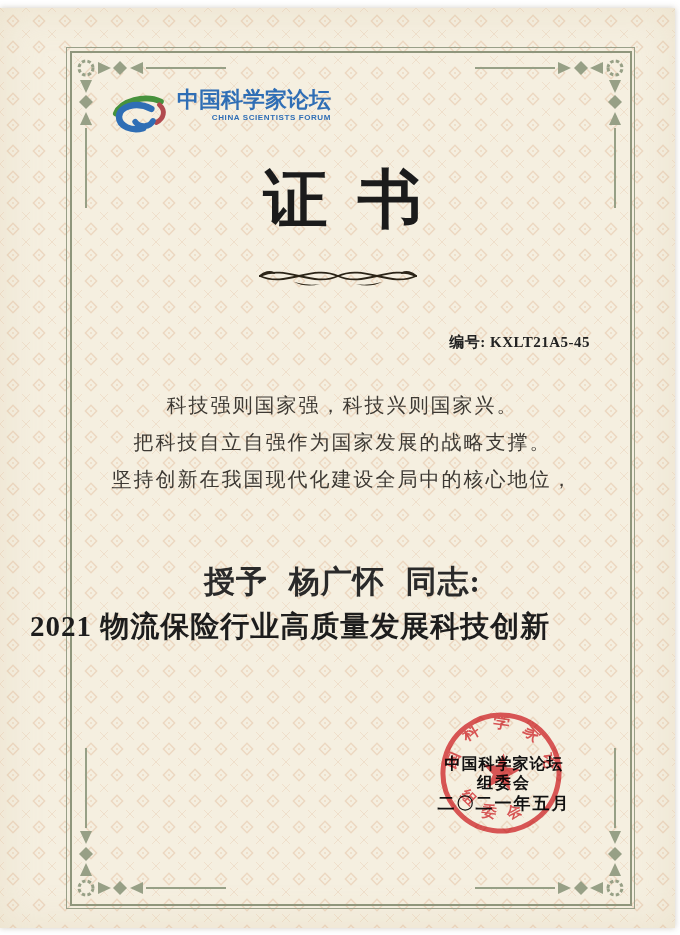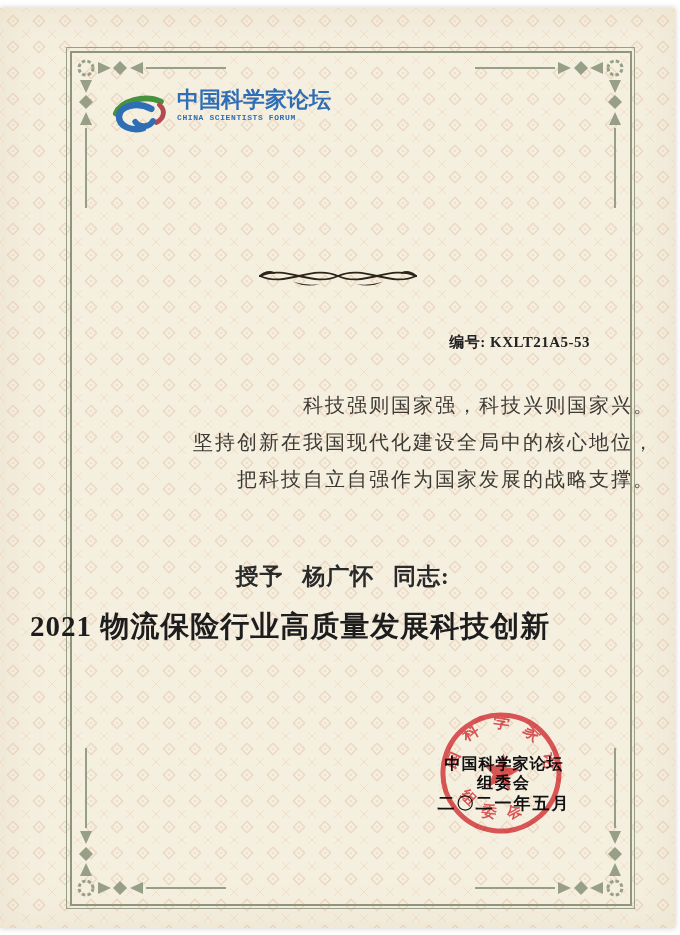--- a/index.html
+++ b/index.html
@@ -30,22 +30,22 @@
   .corner.br{right:50px;bottom:30px;transform:scale(-1,-1);}
 
   .logo{position:absolute;left:107px;top:80px;display:flex;align-items:flex-start;}
   .logo-mark{width:66px;height:42px;margin-top:3px;}
   .logo-text{margin-left:4px;}
   .logo-cn{
     font-family:"Liberation Sans","DejaVu Sans",sans-serif;
     font-size:22px;font-weight:bold;color:#2f6eb5;letter-spacing:0px;line-height:24px;
   }
   .logo-en{
-    font-family:Liberation Mono, monospace;
-    font-size:8px;font-weight:bold;color:#2f6eb5;letter-spacing:.6px;text-align:left;margin-top:1px;
+    font-family:Liberation Sans, sans-serif;
+    font-size:8px;font-weight:bold;color:#2f6eb5;letter-spacing:.6px;text-align:right;margin-top:1px;
   }
 
   .cert-title{
     position:absolute;left:30px;right:20px;top:148px;text-align:center;
     font-size:64px;font-weight:900;color:#1b1b1b;
     letter-spacing:30px;padding-left:30px;
     font-family:"DejaVu Sans","Liberation Sans",sans-serif;
   }
   .cert-subtitle{
     position:absolute;left:30px;right:20px;top:225px;text-align:center;
@@ -53,27 +53,27 @@
     font-size:23px;font-weight:600;color:#171717;letter-spacing:1px;
   }
   .flourish{position:absolute;left:50%;top:254px;transform:translateX(-50%);}
 
   .serial{
     position:absolute;right:85px;top:325px;
     font-size:15px;font-weight:bold;color:#222;letter-spacing:.5px;
   }
 
   .body-lines{
-    position:absolute;left:30px;right:20px;top:379px;text-align:right;
+    position:absolute;left:30px;right:20px;top:379px;text-align:center;
     font-size:20px;color:#3d3933;line-height:37px;letter-spacing:2px;
   }
 
   .grant-line{
     position:absolute;left:30px;right:20px;top:553px;text-align:center;
-    font-size:23px;font-weight:600;color:#2a2a2a;letter-spacing:1px;
+    font-size:31px;font-weight:600;color:#2a2a2a;letter-spacing:1px;
   }
   .grant-line .recipient{margin:0 12px;}
 
   .award-title{
     position:absolute;left:30px;right:20px;top:598px;text-align:left;
     font-size:29px;font-weight:800;color:#1d1d1d;line-height:40px;letter-spacing:1px;
   }
 
   .issuer{
     position:absolute;left:398px;top:746px;width:212px;text-align:center;
@@ -143,41 +143,42 @@
         <path d="M64,17 C72,24 70,34 60,39" fill="none" stroke="#b24a4f" stroke-width="6" stroke-linecap="round"></path>
         <path d="M54,22 C34,12 14,20 14,32 C14,44 30,50 44,46" fill="none" stroke="#2f6eb5" stroke-width="8" stroke-linecap="round"></path>
         <path d="M34,38 C40,46 52,45 56,37" fill="none" stroke="#2f6eb5" stroke-width="7" stroke-linecap="round"></path>
       </svg>
       <div class="logo-text">
         <div class="logo-cn">中国科学家论坛</div>
         <div class="logo-en">CHINA SCIENTISTS FORUM</div>
       </div>
     </div>
 
+    <div class="cert-title">证书</div>
 
     <svg class="flourish" width="164" height="30" viewBox="0 0 164 30">
       <g fill="none" stroke="#2b2417" stroke-width="1.8" stroke-linecap="round">
         <path d="M4,14 C30,2 56,26 82,14 C108,2 134,26 160,14"></path>
         <path d="M4,14 C30,26 56,2 82,14 C108,26 134,2 160,14"></path>
         <path d="M4,14 C8,10 14,9 18,11"></path>
         <path d="M160,14 C156,10 150,9 146,11"></path>
       </g>
       <path d="M38,20 q12,6 26,2 q-12,2 -26,-2 Z" fill="#2b2417"></path>
       <path d="M126,20 q-12,6 -26,2 q12,2 26,-2 Z" fill="#2b2417"></path>
     </svg>
 
     <div class="serial">
       <span>编号:</span>
-      <span>KXLT21A5-53</span>
+      <span>KXLT21A5-45</span>
     </div>
 
     <div class="body-lines">
       <div>科技强则国家强，科技兴则国家兴。</div>
+      <div>把科技自立自强作为国家发展的战略支撑。</div>
       <div>坚持创新在我国现代化建设全局中的核心地位，</div>
-      <div>把科技自立自强作为国家发展的战略支撑。</div>
     </div>
 
     <div class="grant-line">
       <span>授予</span>
       <span class="recipient">杨广怀</span>
       <span>同志:</span>
     </div>
 
     <div class="award-title">
       <div>2021 物流保险行业高质量发展科技创新</div>

